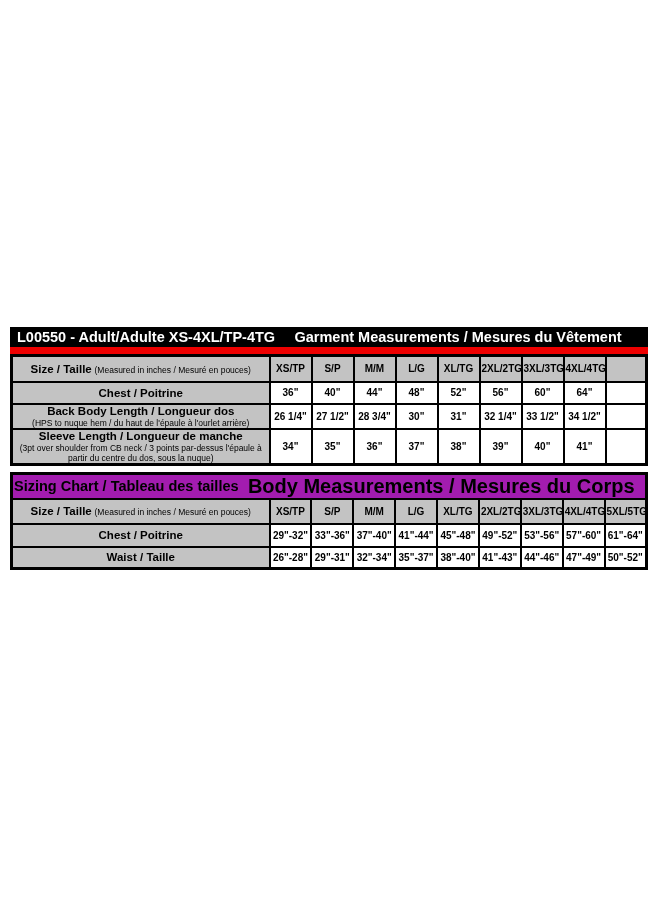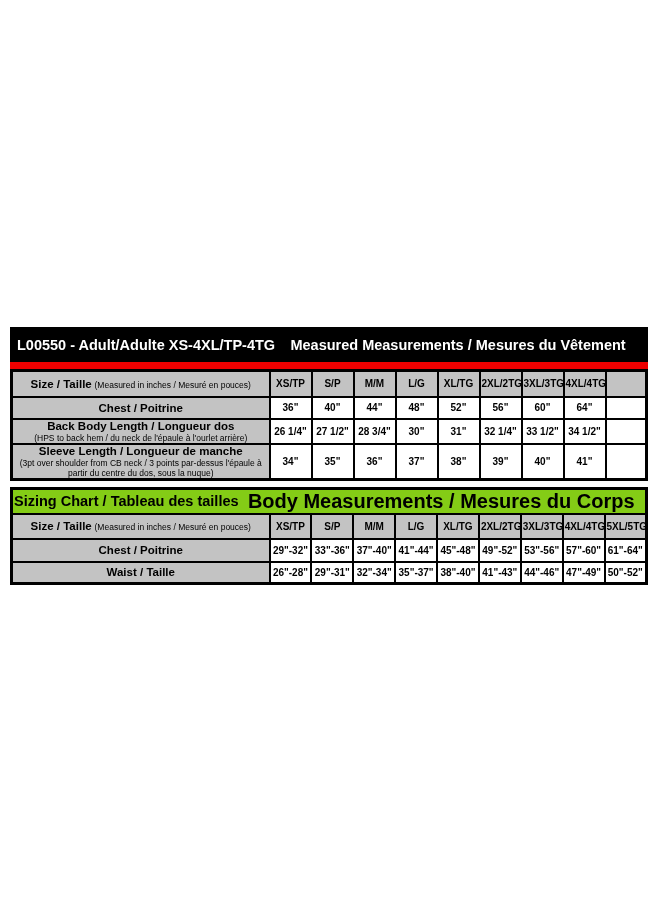--- a/index.html
+++ b/index.html
@@ -9,21 +9,21 @@
     font-family: "Liberation Sans", sans-serif;
     color: #000;
   }
   .page { position: relative; width: 660px; height: 900px; overflow: hidden; }
   .content { position: absolute; left: 10px; top: 327px; width: 638px; }
 
   
   .gm-header {
     background: var(--header-bg, #000);
     color: var(--header-text, #fff);
-    height: 35px;
+    height: 20px;
     display: flex; align-items: center;
     padding: 0 7px;
     box-sizing: border-box;
     font-weight: bold; font-size: 14.5px;
   }
   .gm-title-left { white-space: nowrap; }
   .gm-title-right { flex: 1; text-align: center; white-space: nowrap; }
   .red-stripe { height: 7px; background: var(--accent-red, #ee0000); }
 
   
@@ -50,38 +50,38 @@
   td.colh { font-size: 10.5px; margin-left: 48px; }
 
   .r-size   { height: 26px; }
   .r-chest  { height: 22px; }
   .r-back   { height: 19px; margin-top: 37px; }
   .r-sleeve { height: 34px; }
 
   .tbl-gap { height: 6px; }
 
   
-  td.title-cell { background: #84cc16; padding: 0 4px; }
+  td.title-cell { background: #a21caf; padding: 0 4px; }
   .t2title { display: flex; align-items: center; }
   .t2-left  { font-weight: bold; font-size: 14.5px; white-space: nowrap; text-align: left; }
   .t2-right { flex: 1; font-weight: bold; font-size: 20px; text-align: center; white-space: nowrap; }
   .r-title  { height: 24px; }
   .r-size2  { height: 25px; }
   .r-chest2 { height: 23px; }
   .r-waist2 { height: 22px; }
 </style>
 </head>
 <body>
 
 <div class="page">
   <div class="content">
 
     <div class="gm-header">
       <span class="gm-title-left">L00550 - Adult/Adulte XS-4XL/TP-4TG</span>
-      <span class="gm-title-right">Measured Measurements / Mesures du Vêtement</span>
+      <span class="gm-title-right">Garment Measurements / Mesures du Vêtement</span>
     </div>
     <div class="red-stripe"></div>
 
     <table class="grid">
       <colgroup>
         <col style="width:258px">
           <col style="width:42px">
           <col style="width:42px">
           <col style="width:42px">
         <col style="width:42px">
@@ -117,21 +117,21 @@
         <td>48"</td>
         <td>52"</td>
         <td>56"</td>
         <td>60"</td>
         <td>64"</td>
         <td></td>
       </tr>
       <tr class="r-back">
         <td class="lbl-cell gray">
           <span class="lbl">Back Body Length / Longueur dos</span>
-          <span class="note block">(HPS to back hem / du neck de l'épaule à l'ourlet arrière)</span>
+          <span class="note block">(HPS to nuque hem / du haut de l'épaule à l'ourlet arrière)</span>
         </td>
         <td>26 1/4"</td>
         <td>27 1/2"</td>
         <td>28 3/4"</td>
         <td>30"</td>
         <td>31"</td>
         <td>32 1/4"</td>
         <td>33 1/2"</td>
         <td>34 1/2"</td>
         <td></td>

